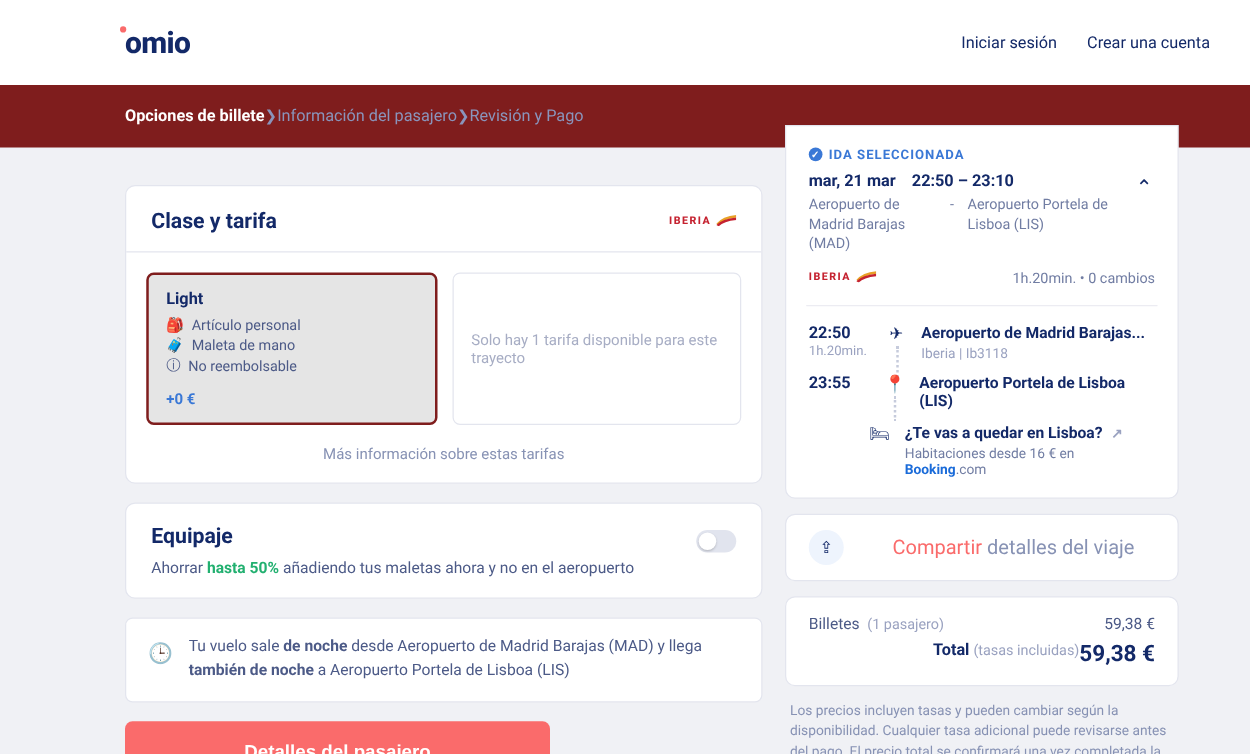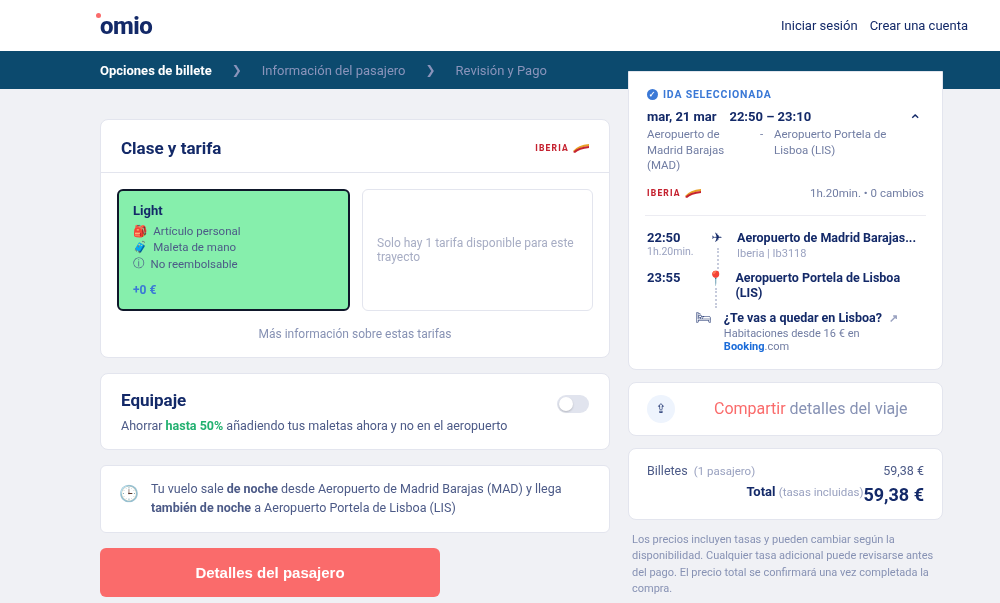--- a/index.html
+++ b/index.html
@@ -6,21 +6,21 @@
   body {
     font-family: -apple-system, BlinkMacSystemFont, "Segoe UI", Roboto, sans-serif;
     background: #f0f1f5;
     color: #132968;
     font-size: 13px;
     width: 1000px;
     overflow: hidden;
   }
   .topbar {
     background: #fff;
-    height: 51px;
+    height: 68px;
     display: flex;
     align-items: center;
     justify-content: space-between;
     padding: 0 32px 0 100px;
   }
   .logo {
     font-size: 24px;
     font-weight: 800;
     color: #132968;
     position: relative;
@@ -28,29 +28,28 @@
   }
   .logo .dot {
     position: absolute;
     width: 5px;
     height: 5px;
     border-radius: 50%;
     background: #fa6b6b;
     top: 1px;
     left: -4px;
   }
-  .top-links { display: flex; gap: 12px; }
+  .top-links { display: flex; gap: 24px; }
   .top-links span { color: #132968; font-size: 13px; cursor: pointer; }
   .progress {
-    background: #0c4a6e;
-    height: 38px;
+    background: #7f1d1d;
+    height: 50px;
     display: flex;
     align-items: center;
     padding-left: 100px;
-    gap: 20px;
     color: #fff;
   }
   .progress .step { font-size: 13px; }
   .progress .step.active { font-weight: 700; color: #fff; }
   .progress .step.inactive { color: #8a94bb; font-weight: 400; }
   .progress .chev { color: #8a94bb; font-size: 12px; }
   .main {
     display: flex;
     gap: 18px;
     padding: 0 32px 20px 100px;
@@ -82,22 +81,22 @@
     padding: 16px 16px 10px;
   }
   .fare-box {
     flex: 1;
     border-radius: 6px;
     padding: 12px 14px;
     min-height: 110px;
     font-size: 12px;
   }
   .fare-box.selected {
-    border: 2px solid #0f172a;
-    background: #86efac;
+    border: 2px solid #7f1d1d;
+    background: #e5e5e5;
   }
   .fare-box.disabled {
     border: 1px solid #e3e5ee;
     color: #a7adc4;
     display: flex;
     align-items: center;
   }
   .fare-title { font-weight: 700; color: #132968; margin-bottom: 6px; font-size:13px; }
   .fare-feat { display: flex; align-items: center; gap: 6px; color: #4c5a87; margin-bottom: 2px; font-size: 11.5px; }
   .fare-price { color: #3a78d6; font-weight: 700; margin-top: 12px; font-size:12px;}

